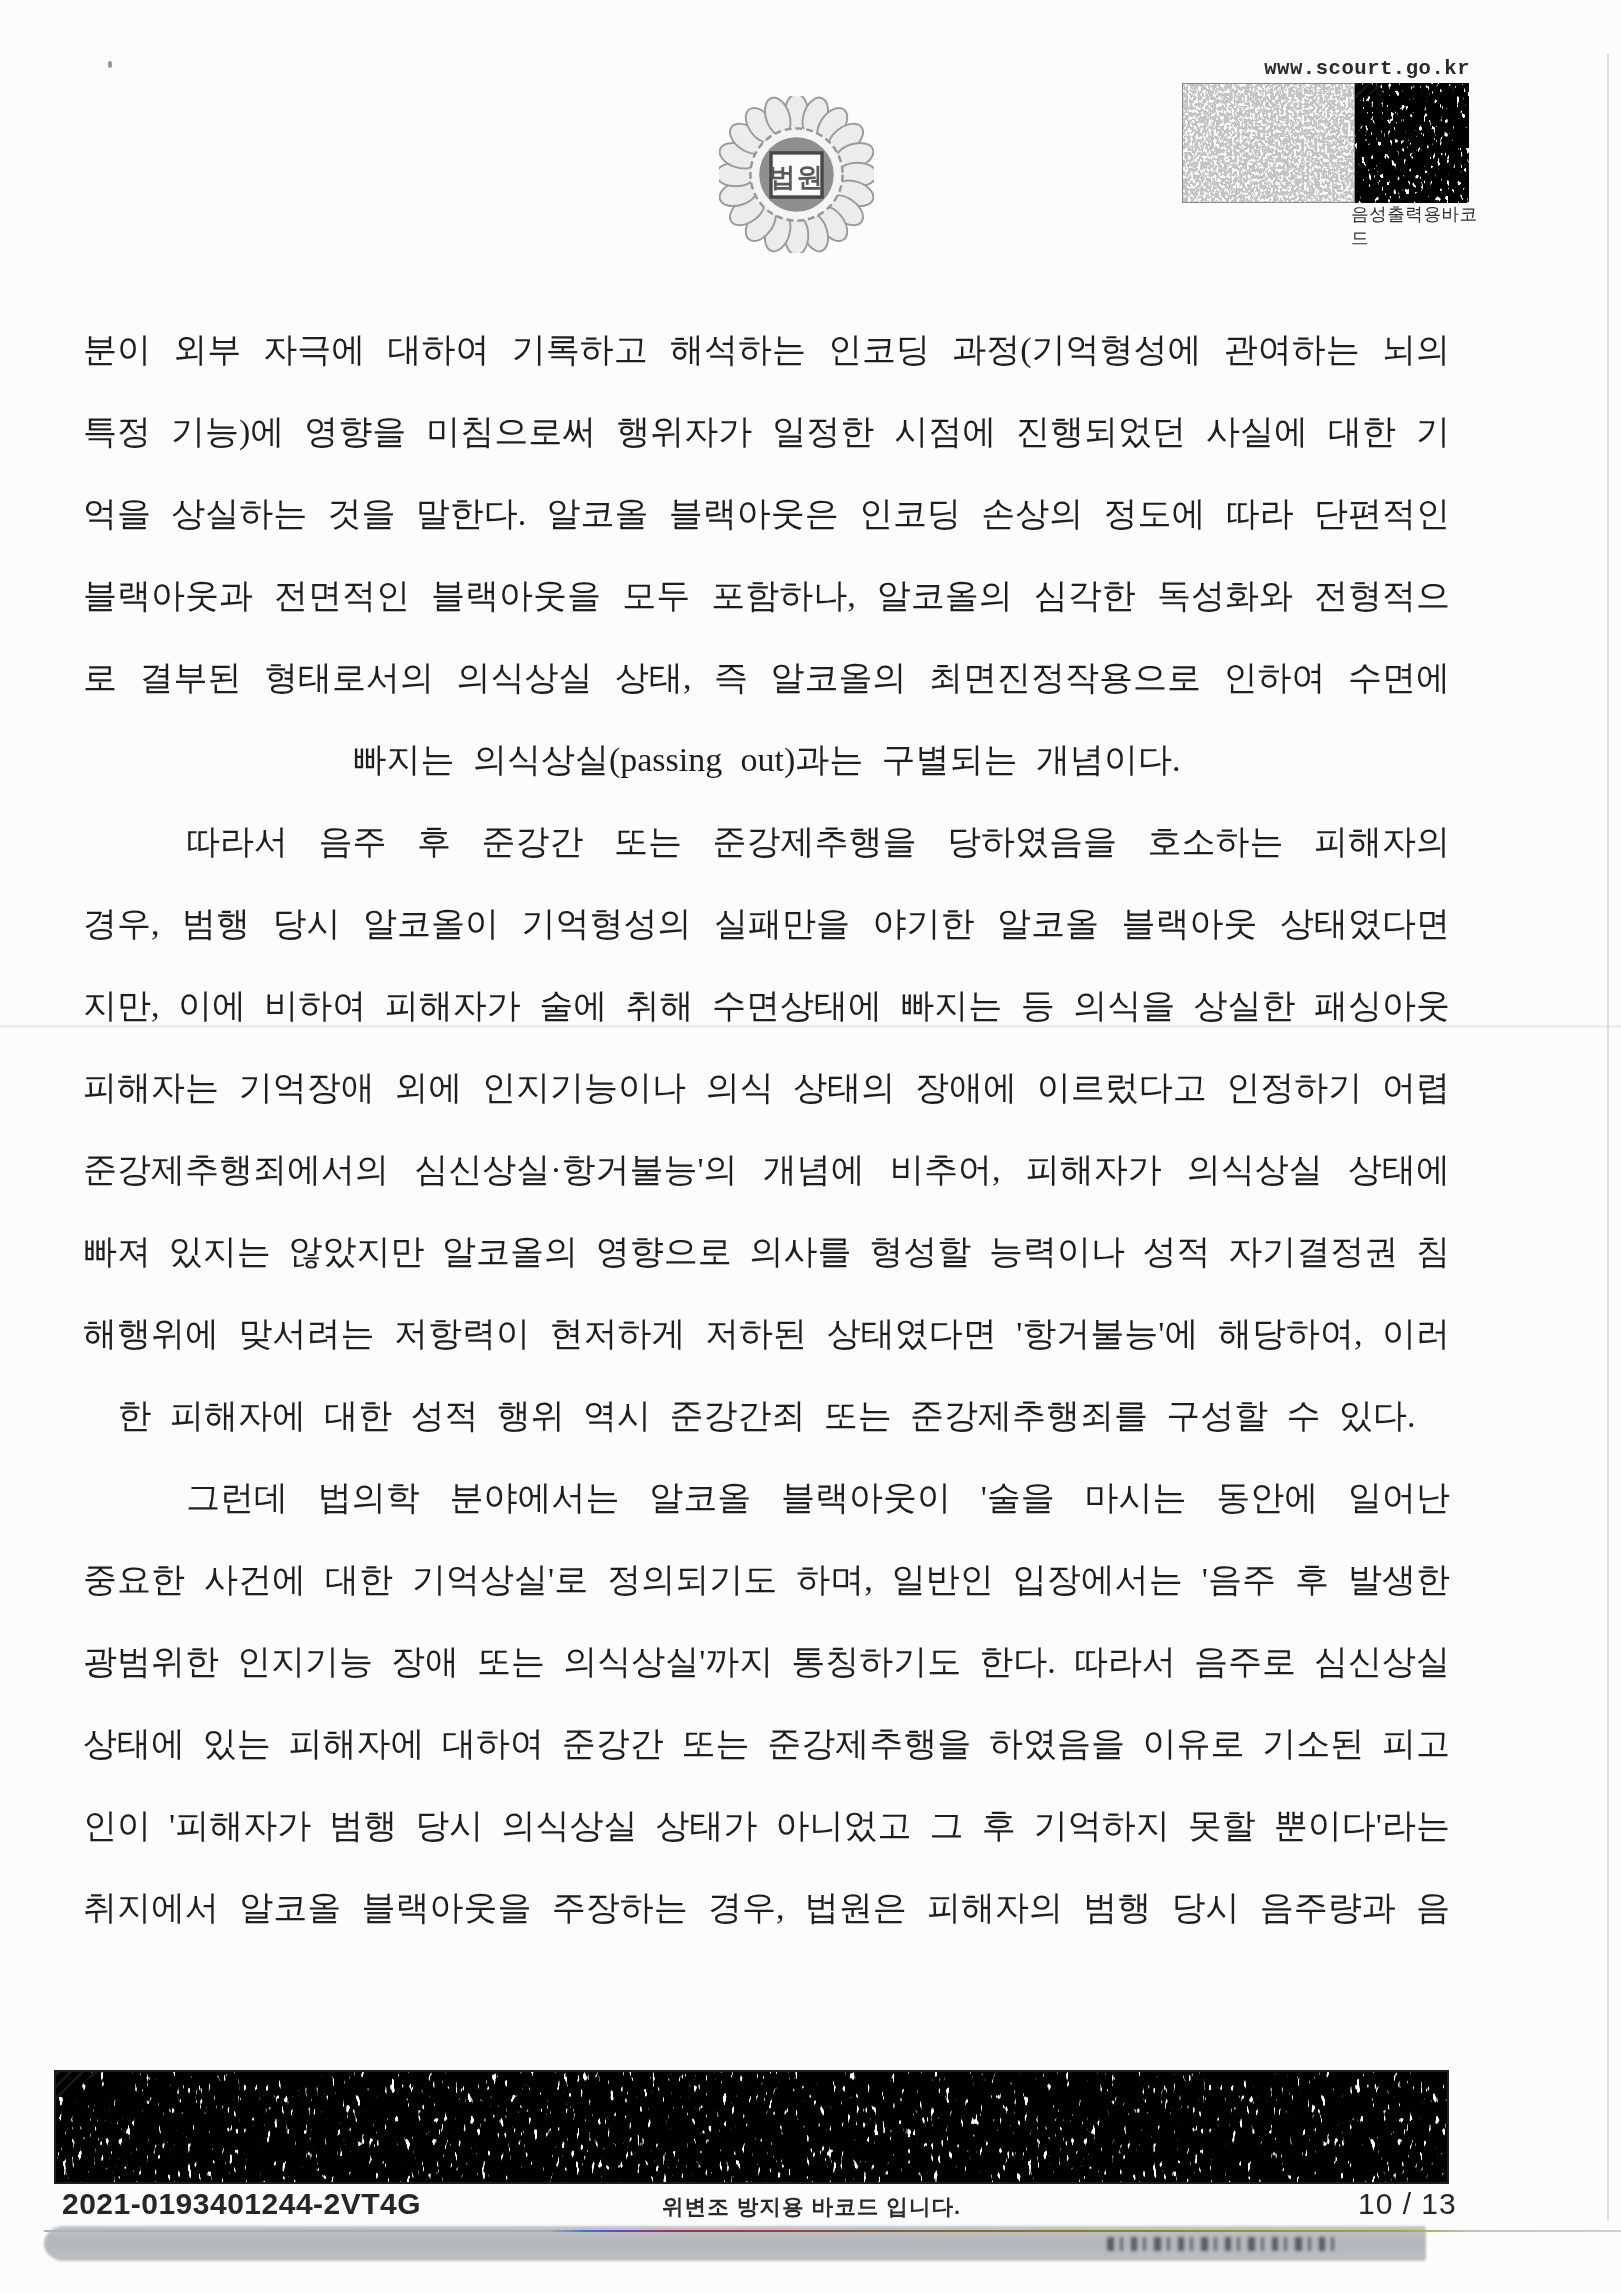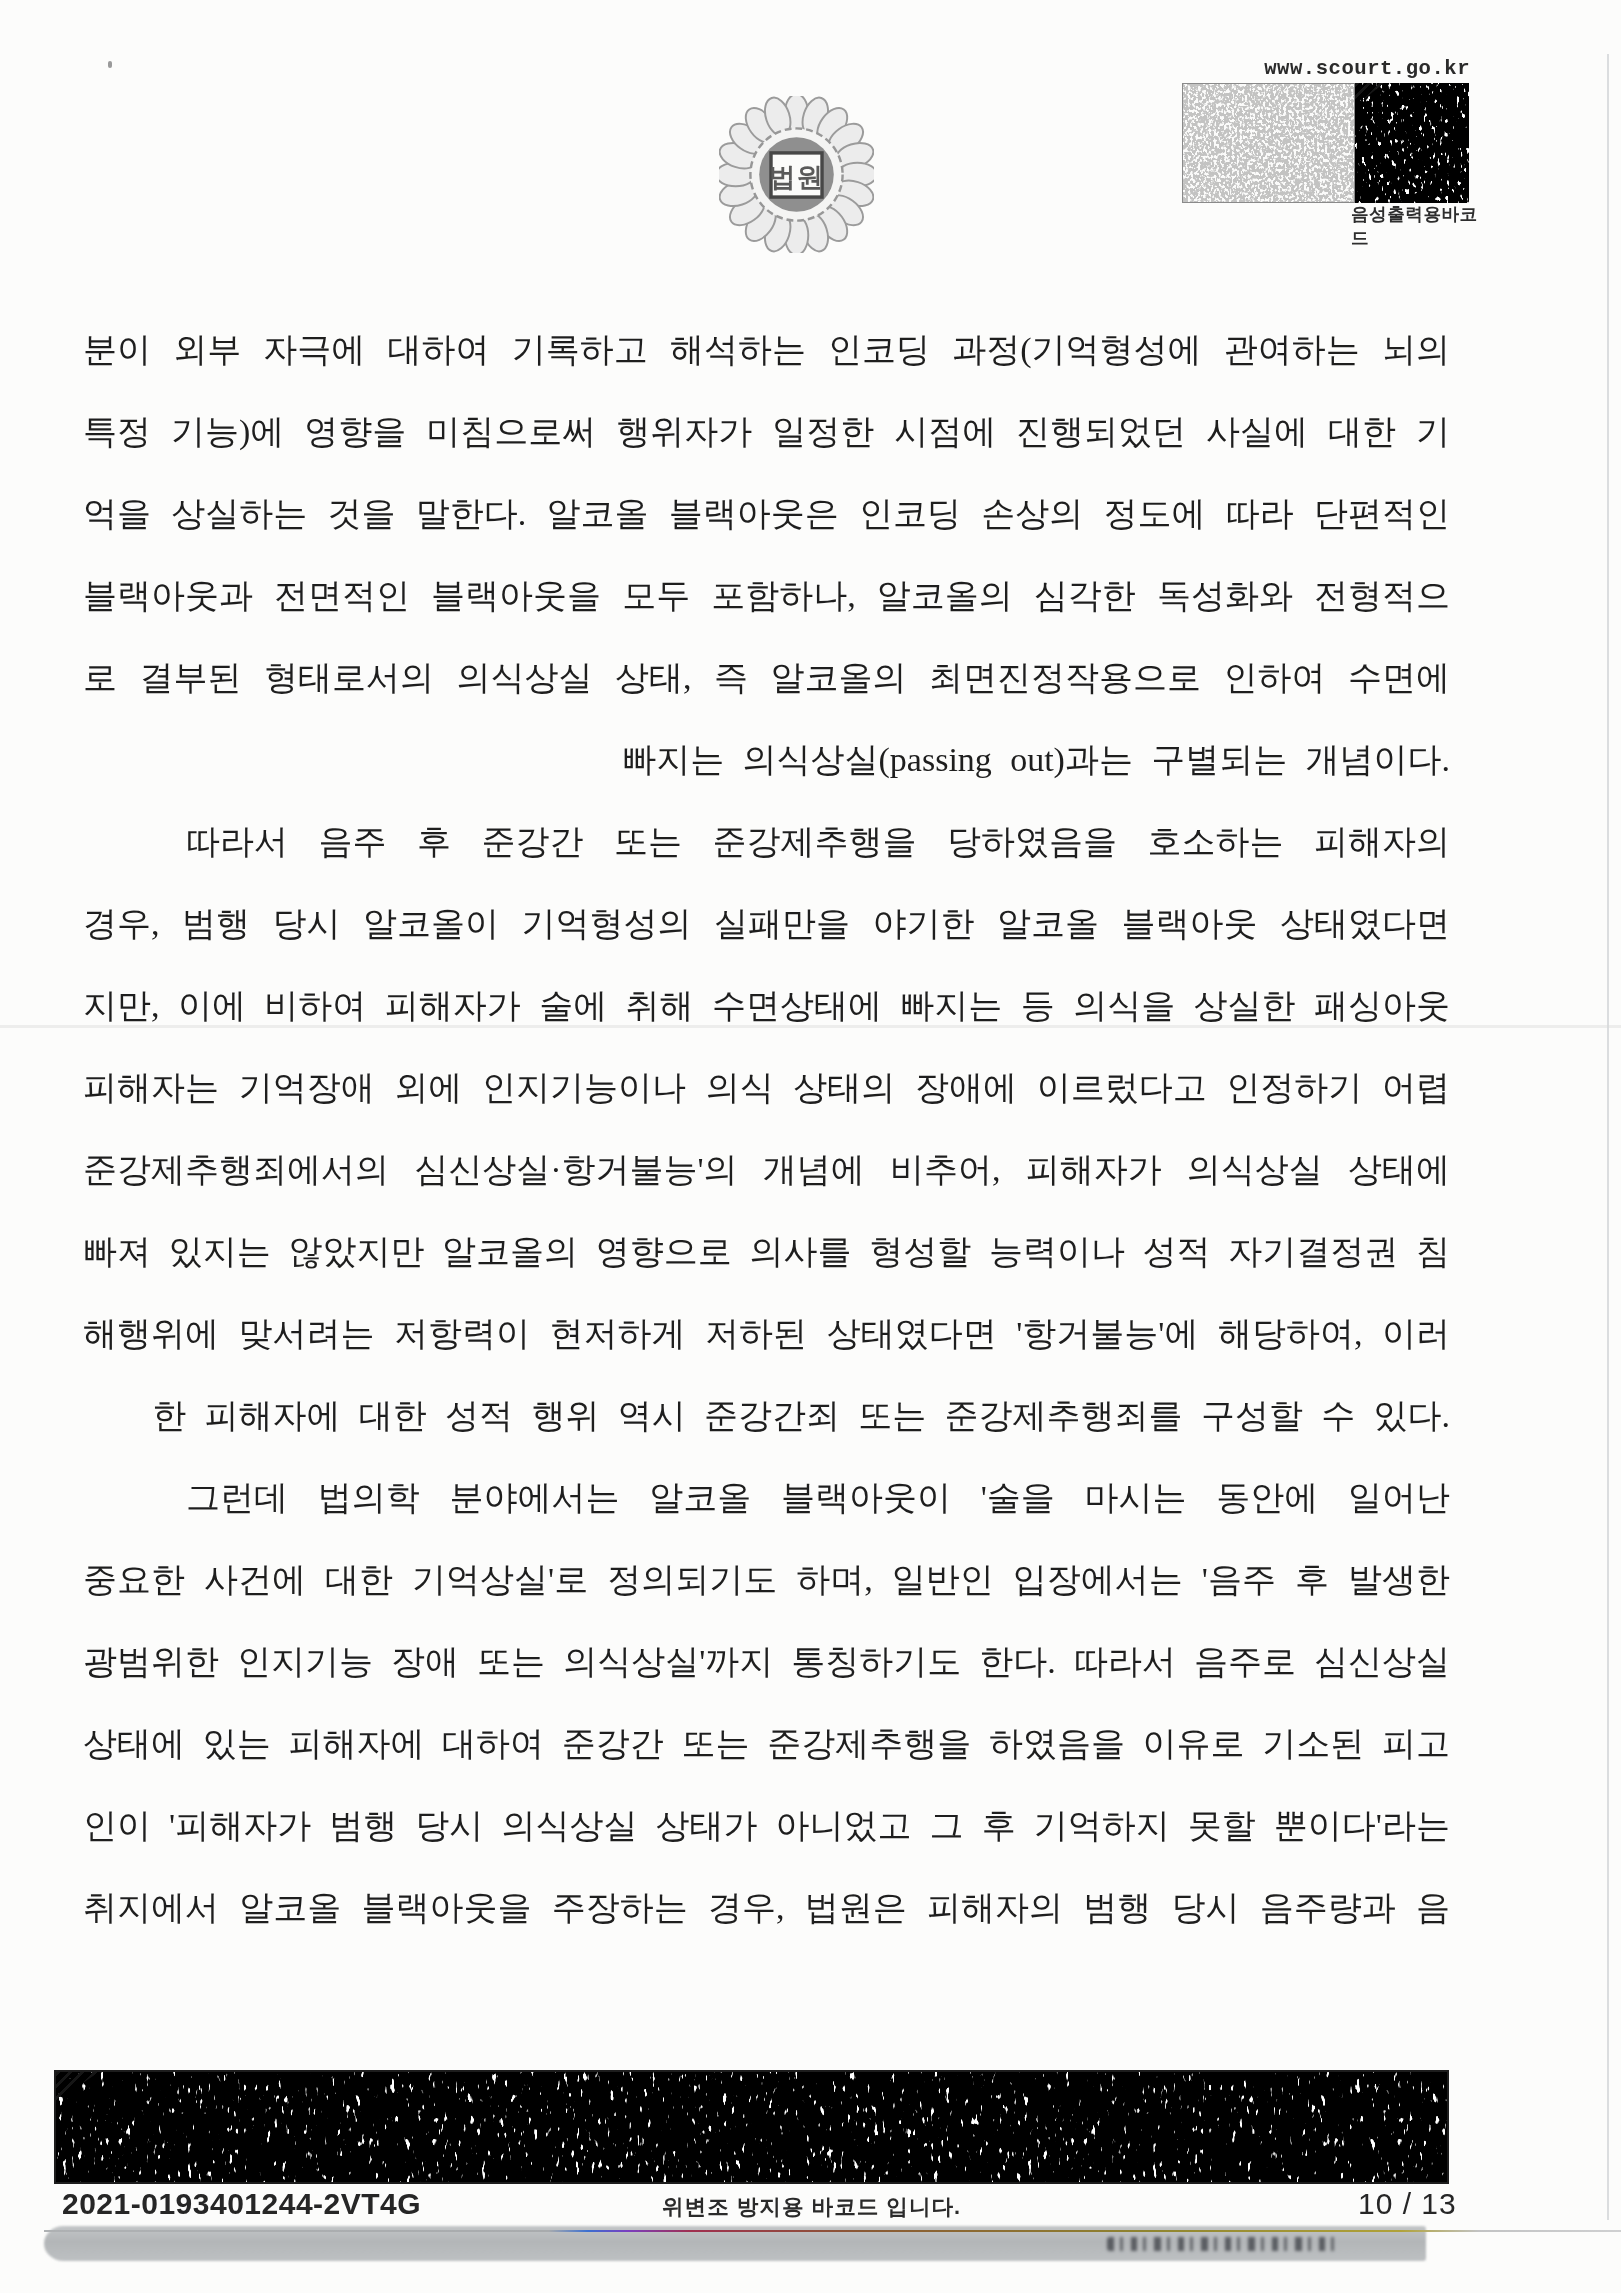--- a/index.html
+++ b/index.html
@@ -31,32 +31,32 @@
   .barcode-audio .light svg{opacity:.22;}
   .barcode-audio .dark{position:relative;width:114px;height:100%;background:#fff;}
   .hatch{
     position:absolute;left:0;top:0;width:29px;height:23.5px;
     background:repeating-linear-gradient(135deg,#161616 0 2.9px,rgba(255,255,255,0) 2.9px 8.8px);
     clip-path:polygon(0 0,100% 0,0 100%);
   }
   .barcode-caption{
     position:absolute;left:1351px;top:202px;width:127px;
     font-family:"Liberation Sans","DejaVu Sans",sans-serif;
-    font-weight:700;font-size:17.6px;letter-spacing:0.5px;color:#2e2e2e;
+    font-weight:400;font-size:17.6px;letter-spacing:0.5px;color:#2e2e2e;
   }
   .corner-dot{position:absolute;left:108px;top:61px;width:3.9px;height:6.9px;background:#9a9a9a;border-radius:2px;}
   
   .body-text{position:absolute;left:83px;top:309px;width:1367px;}
   .line{
     height:82px;line-height:82px;
     font-size:34px;letter-spacing:0;word-spacing:7.8px;
     white-space:normal;overflow:visible;color:#1e1e1e;
   }
   .line.fill{text-align:justify;text-align-last:justify;}
-  .line.end{text-align:right;word-spacing:9.8px;}
+  .line.end{text-align:center;word-spacing:9.8px;}
   .line.indent{padding-left:103px;}
   .scan-streak{
     position:absolute;left:0;top:1025px;width:1621px;height:2.9px;
     background:rgba(110,110,110,.10);
   }
   .scan-vline{
     position:absolute;left:1607px;top:54px;width:2px;height:2166px;
     background:#d5d7d9;opacity:.85;
   }
   

